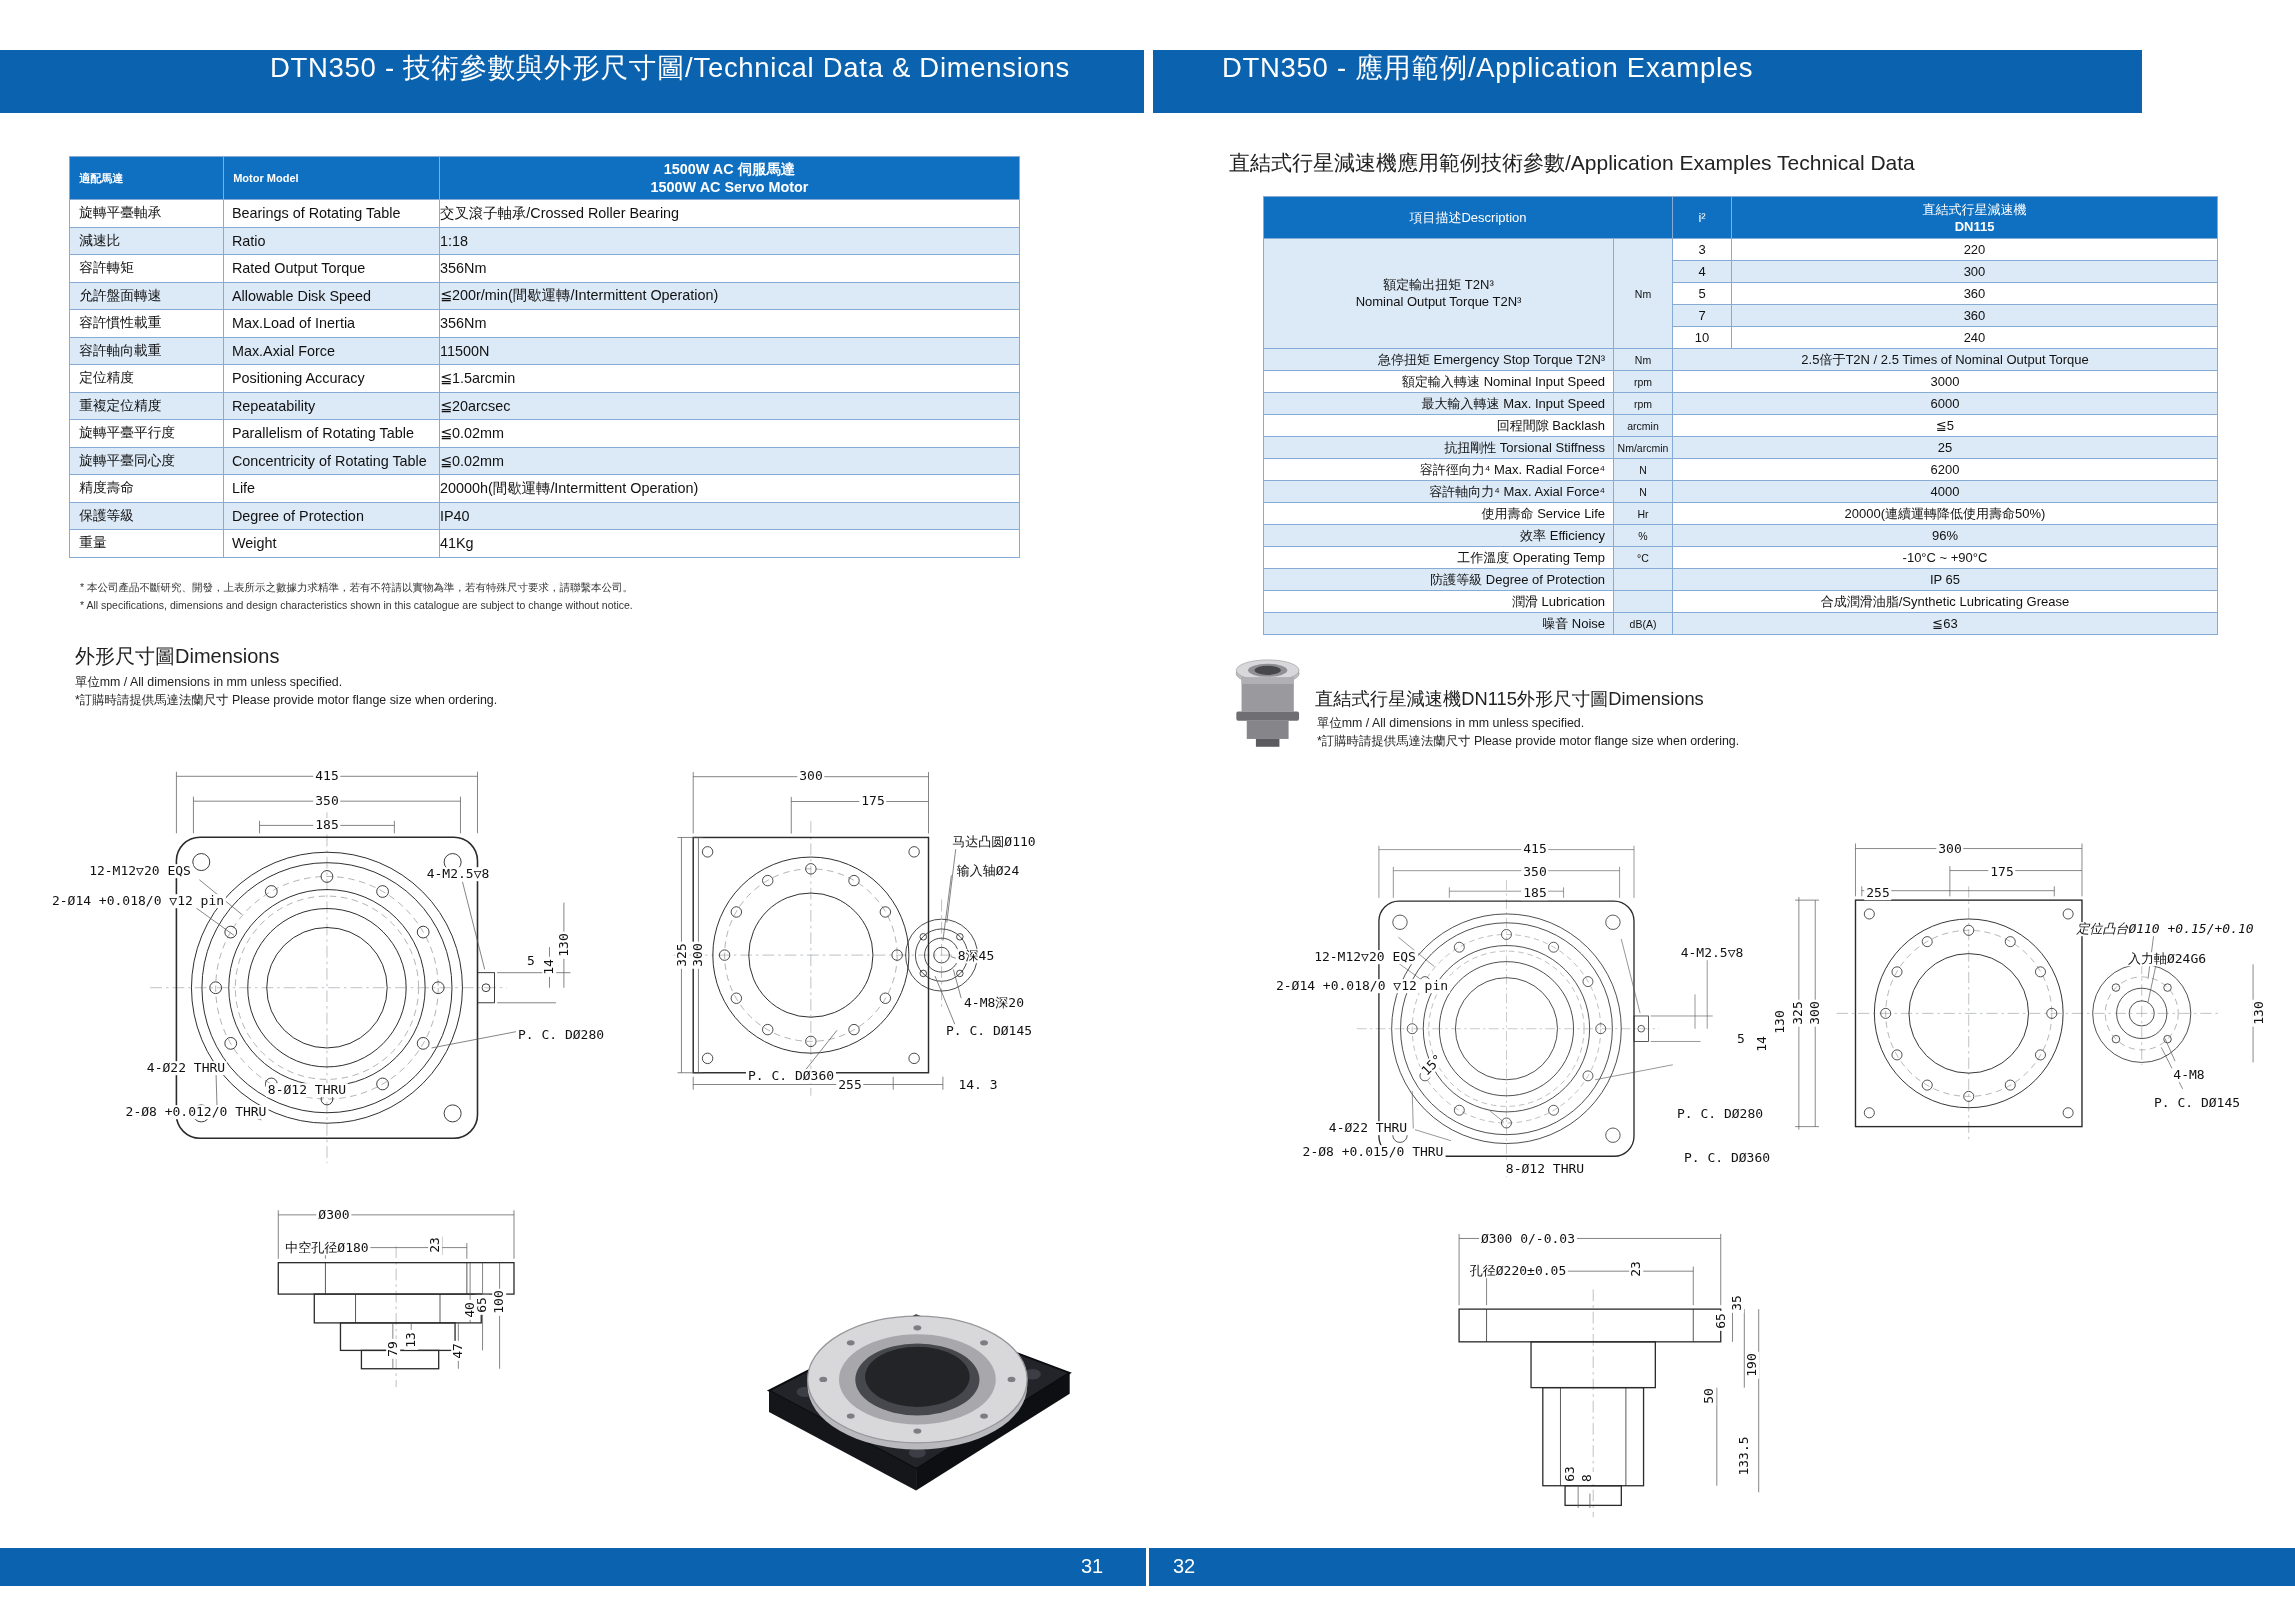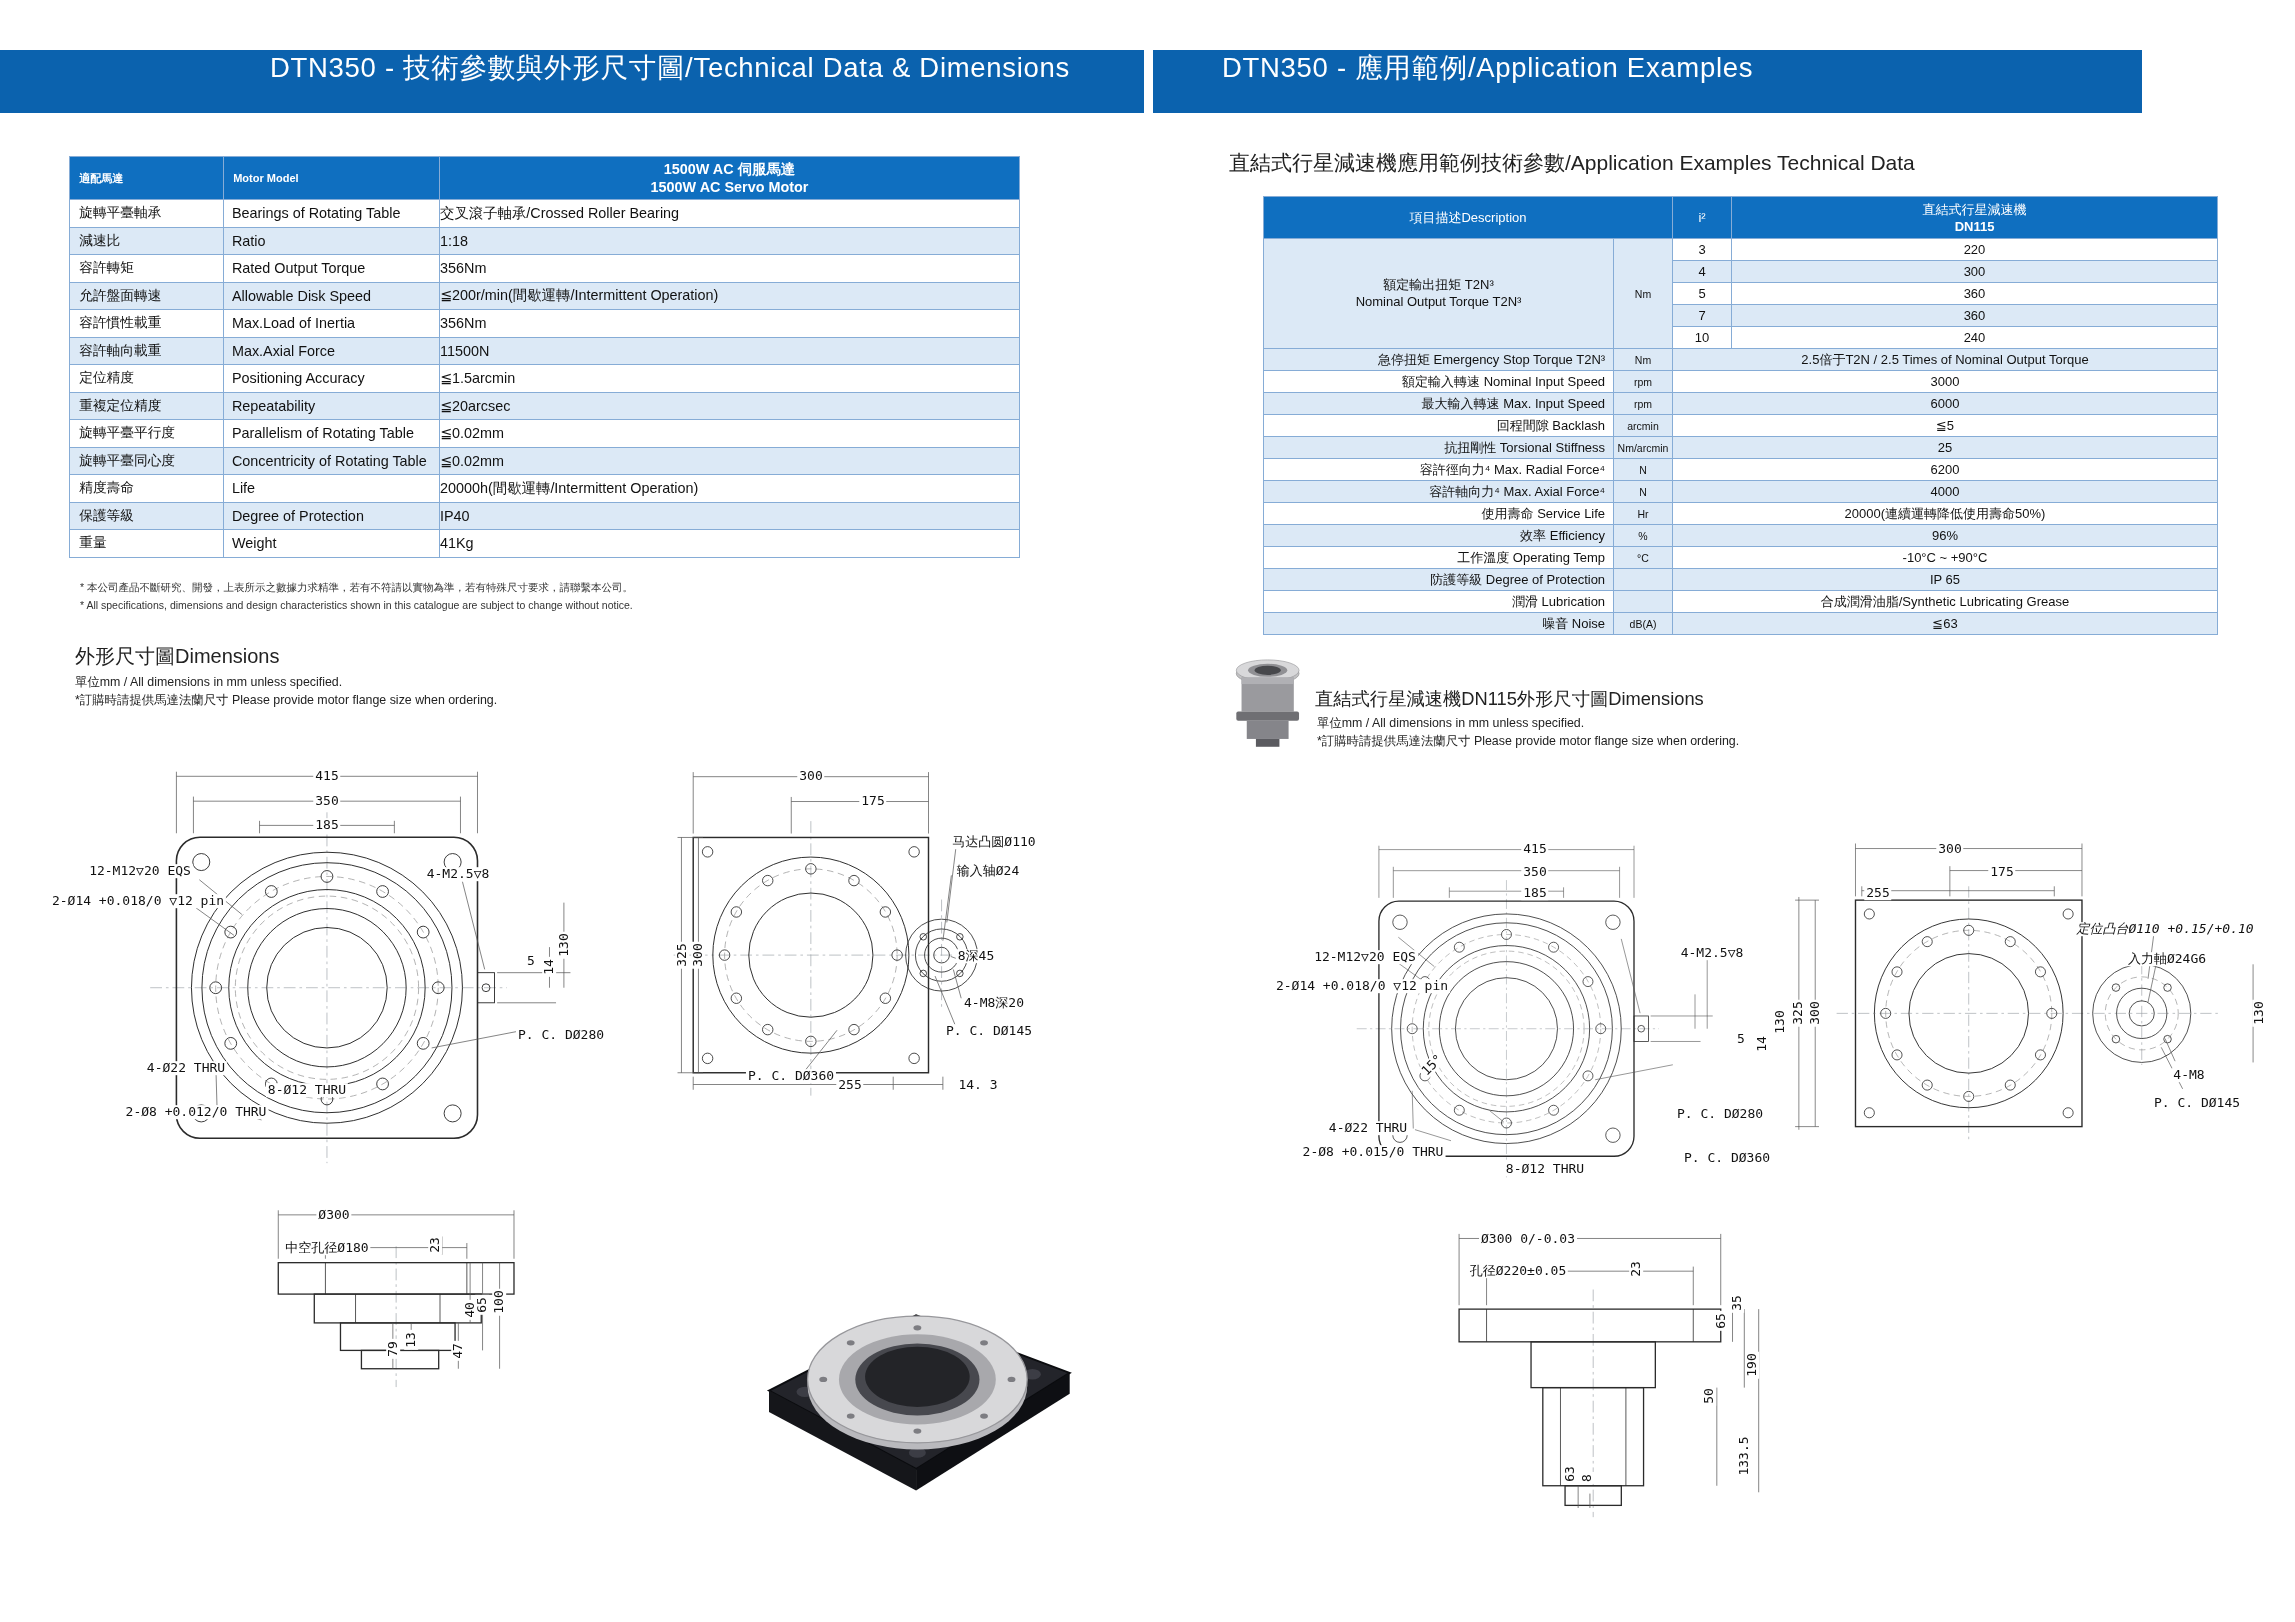--- a/index.html
+++ b/index.html
@@ -689,15 +689,20 @@
       <div class="ann" style="left: 262px; top: 58px; transform: translate(-50%, -50%) rotate(-90deg);">23</div>
       <div class="ann" style="left: 363px; top: 92px; transform: translate(-50%, -50%) rotate(-90deg);">35</div>
       <div class="ann" style="left: 347px; top: 110px; transform: translate(-50%, -50%) rotate(-90deg);">65</div>
       <div class="ann" style="left: 378px; top: 154px; transform: translate(-50%, -50%) rotate(-90deg);">190</div>
       <div class="ann" style="left: 335px; top: 185px; transform: translate(-50%, -50%) rotate(-90deg);">50</div>
       <div class="ann" style="left: 370px; top: 245px; transform: translate(-50%, -50%) rotate(-90deg);">133.5</div>
       <div class="ann" style="left: 196px; top: 263px; transform: translate(-50%, -50%) rotate(-90deg);">63</div>
       <div class="ann" style="left: 213px; top: 267px; transform: translate(-50%, -50%) rotate(-90deg);">8</div>
     </div>
 
+  <div class="footer">
+    <div class="footer-divider"></div>
+    <span class="pageno" style="left:1081px">31</span>
+    <span class="pageno" style="left:1173px">32</span>
+  </div>
 
 </div>
 
 
 </body></html>

